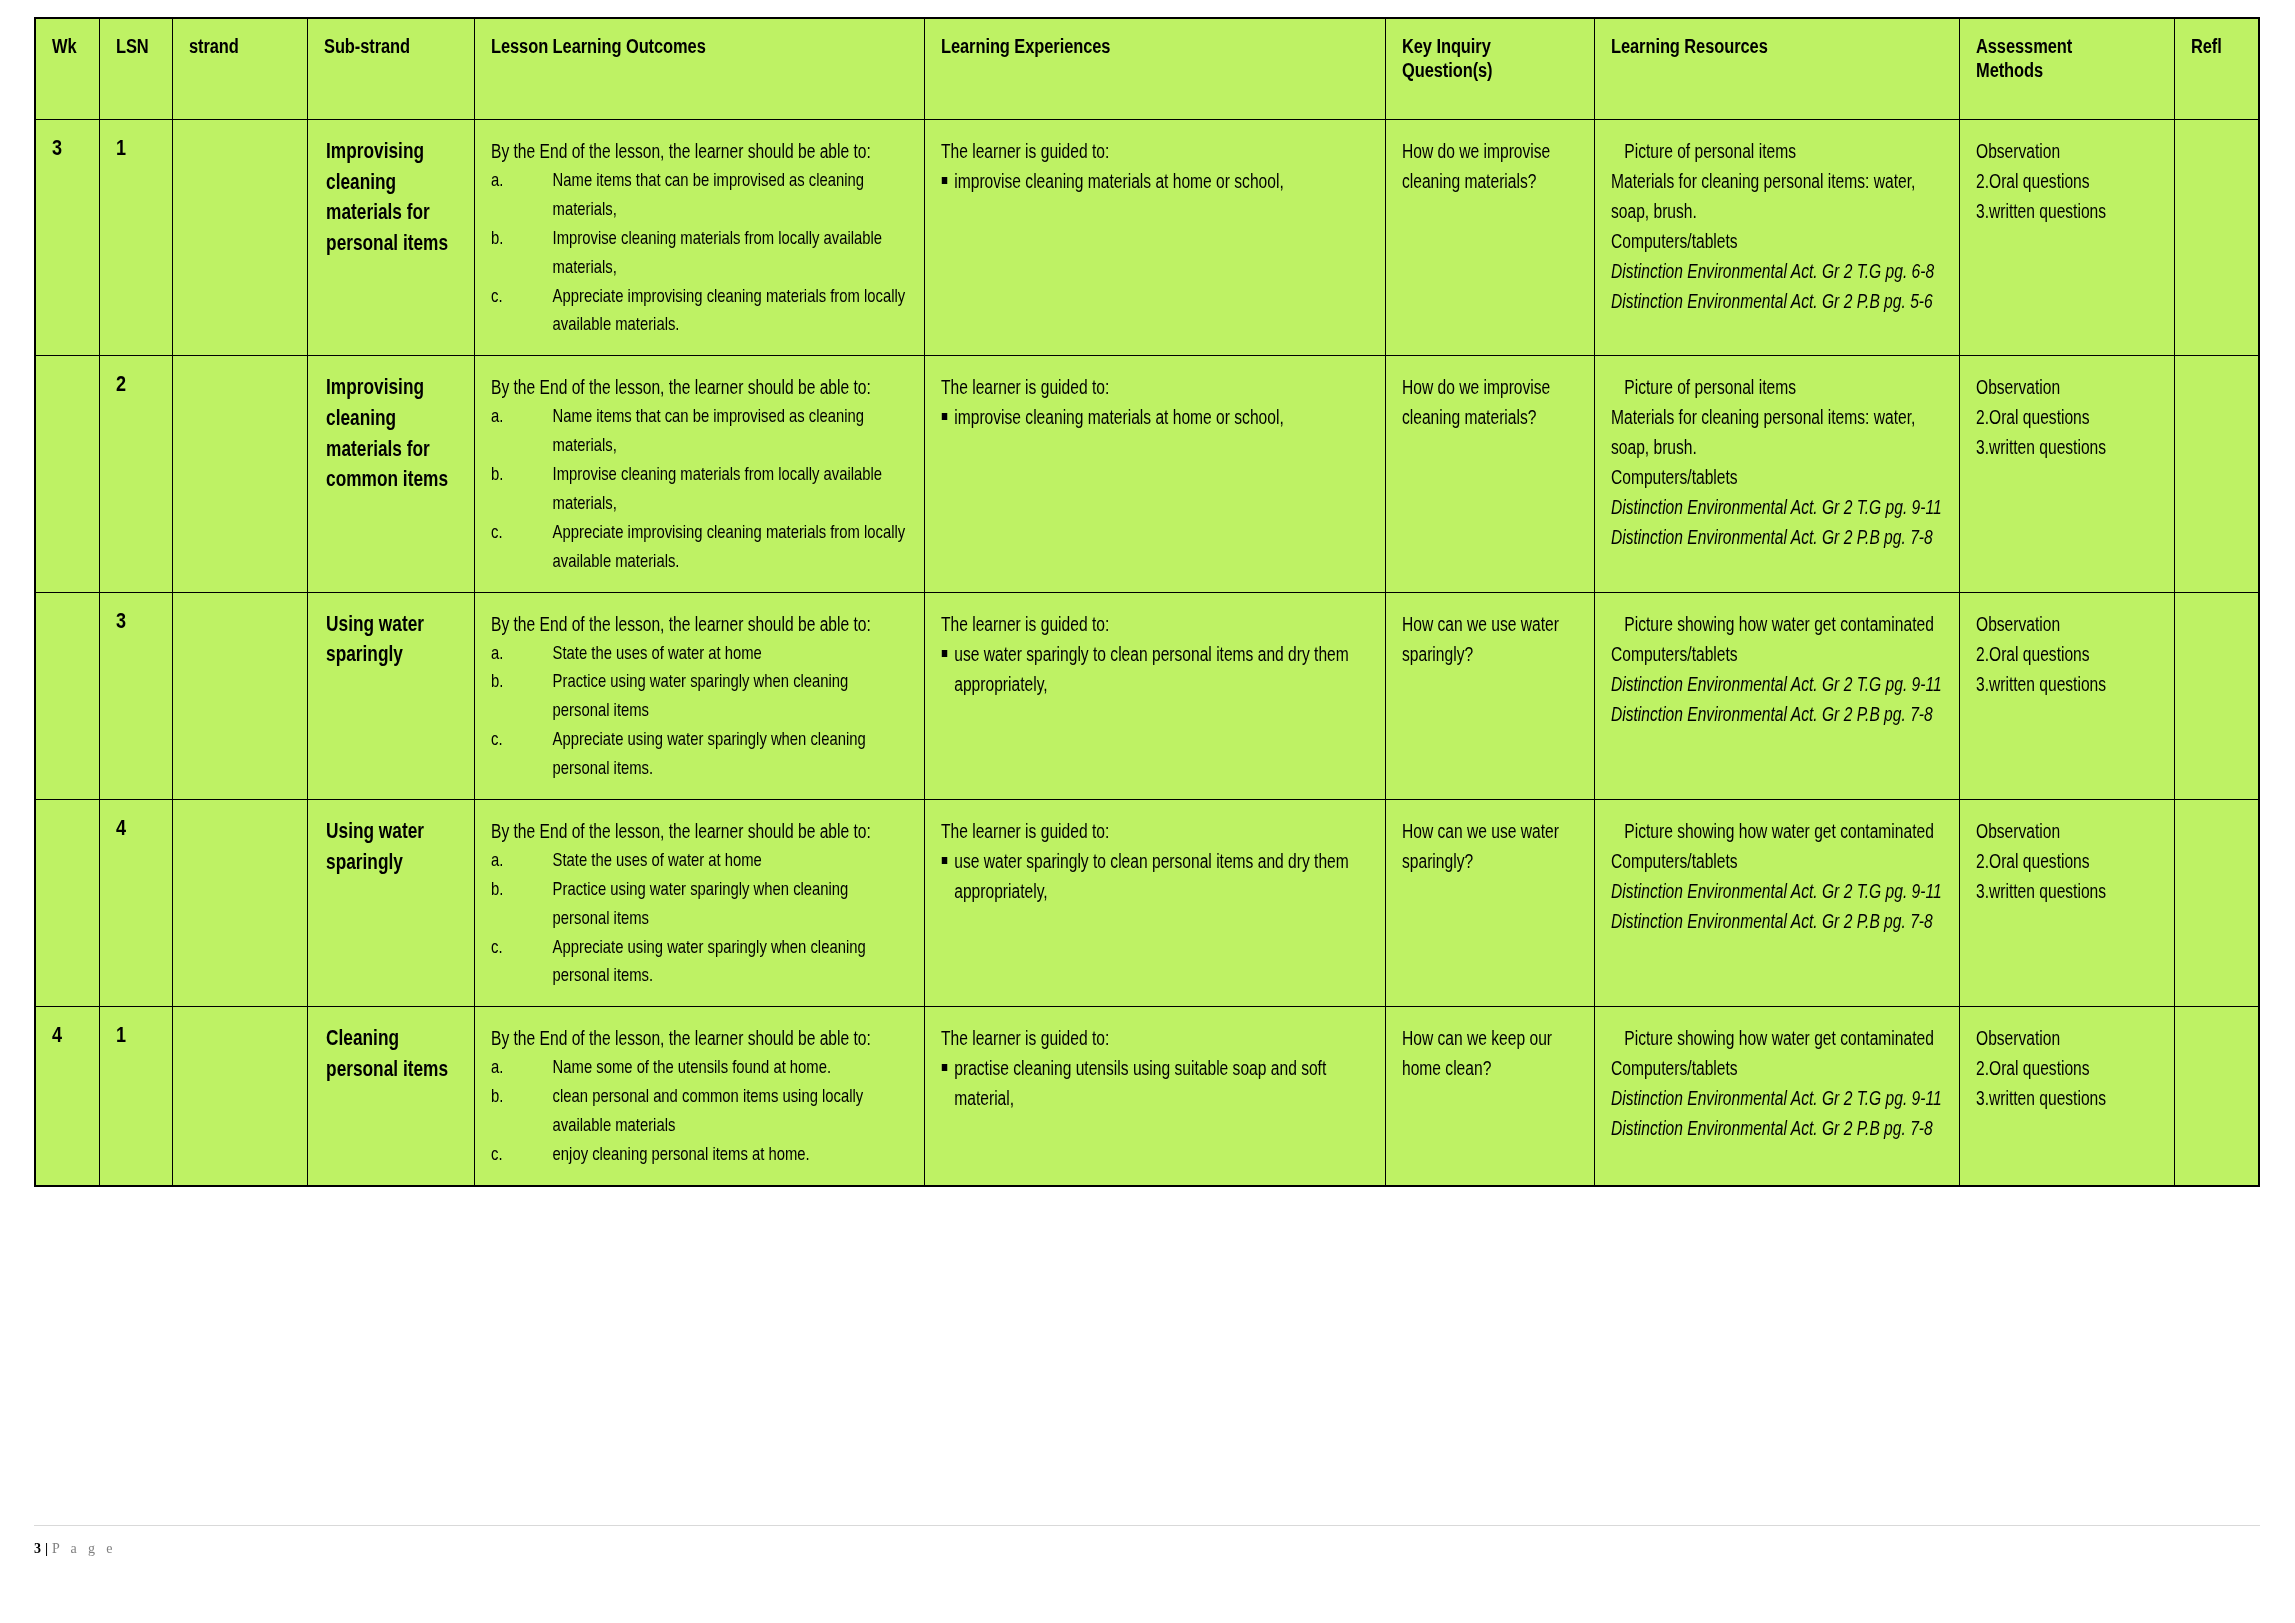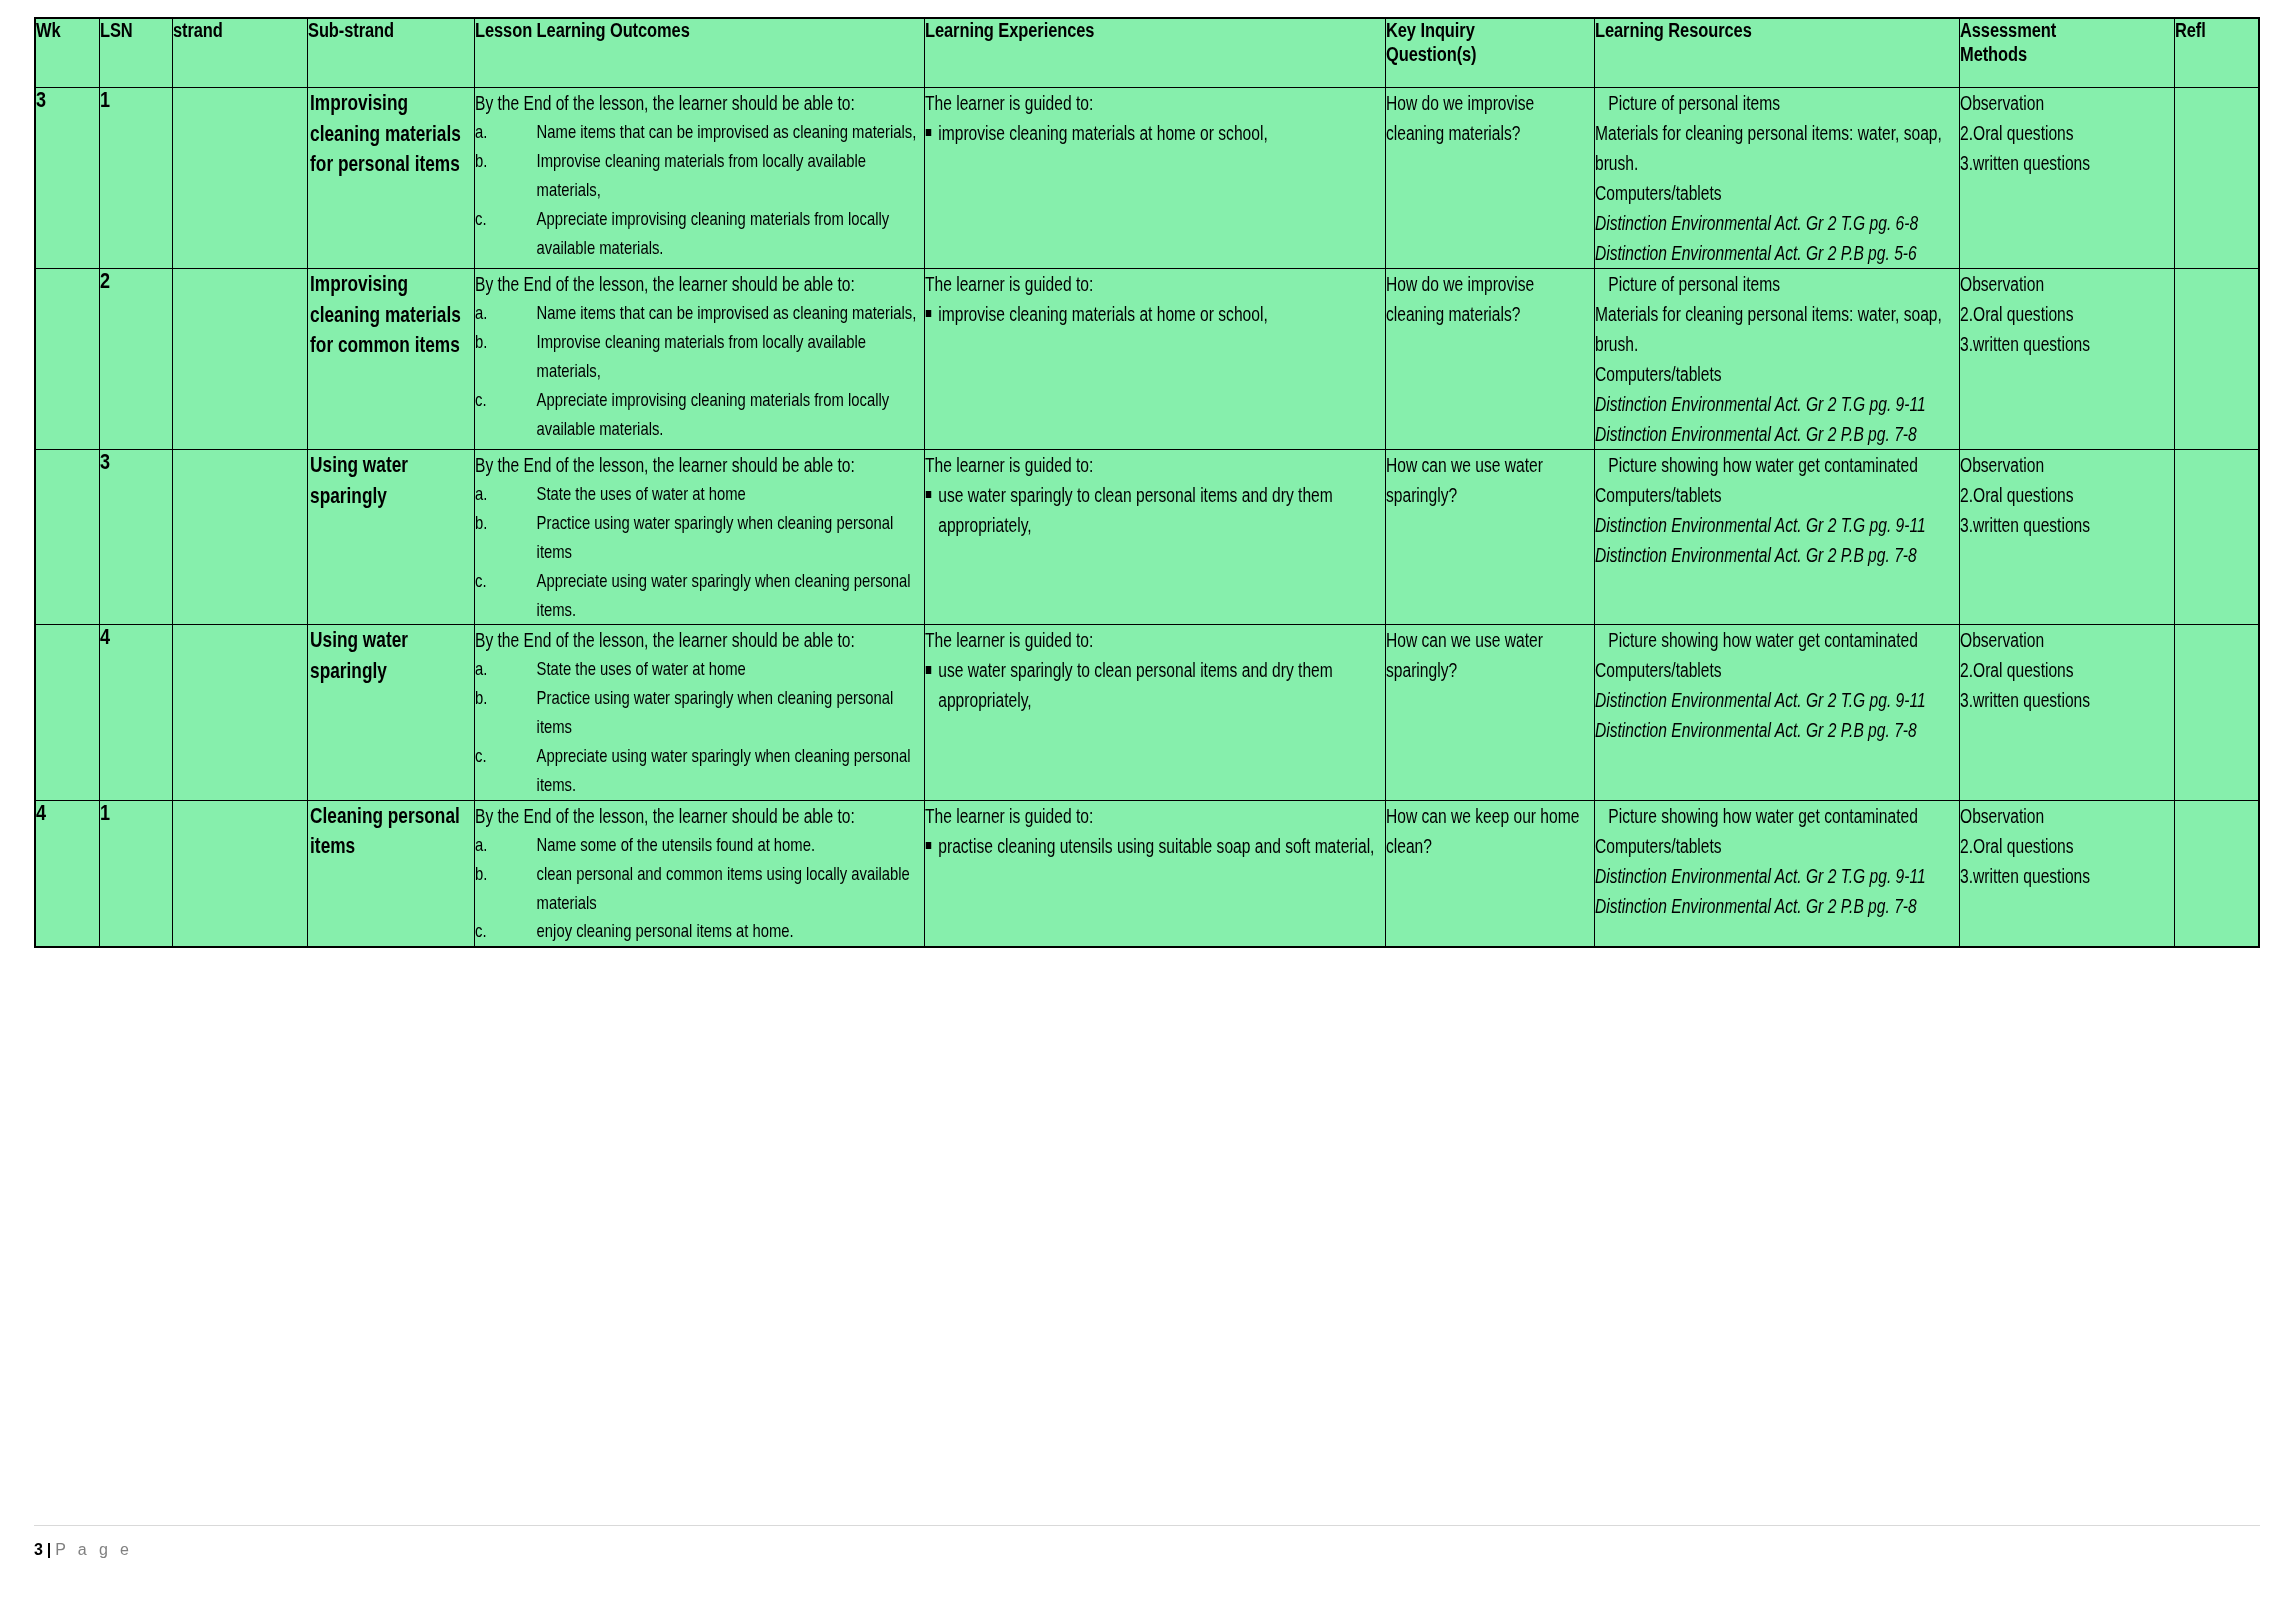--- a/index.html
+++ b/index.html
@@ -25,22 +25,22 @@
 
   table.sow {
     width: 2226px;
     border-collapse: collapse;
     table-layout: fixed;
     font-family: "Liberation Sans Narrow", "Liberation Sans", sans-serif;
   }
   table.sow td, table.sow th {
     border: 1.3px solid #000000;
     vertical-align: top;
-    padding: 0;
-    background: #86efac;
+    padding: 16px;
+    background: #bef264;
   }
 
   
   table.sow {
     border: 2px solid #000000;
   }
 
   
   col.c-wk      { width: 63px;  }
   col.c-lsn     { width: 71px; }
@@ -161,22 +161,22 @@
     top: 1525px;
     width: 2226px;
   }
   .footer .rule {
     width: 2226px;
     height: 1.3px;
     background: #d9d9d9;
   }
   .footer .ftxt {
     margin-top: 14.4px;
-    font-family: Liberation Sans, sans-serif;
-    font-size: 16px;
+    font-family: Liberation Serif, serif;
+    font-size: 14px;
     line-height: 1.1;
   }
   .footer .pnum { font-weight: bold; color: #000000; }
   .footer .bar  { font-weight: bold; color: #000000; padding: 0 3.9px; }
   .footer .plabel { color: #808080; letter-spacing: 3.9px; }
 </style>
 </head>
 <body>
 
 <div class="page">

